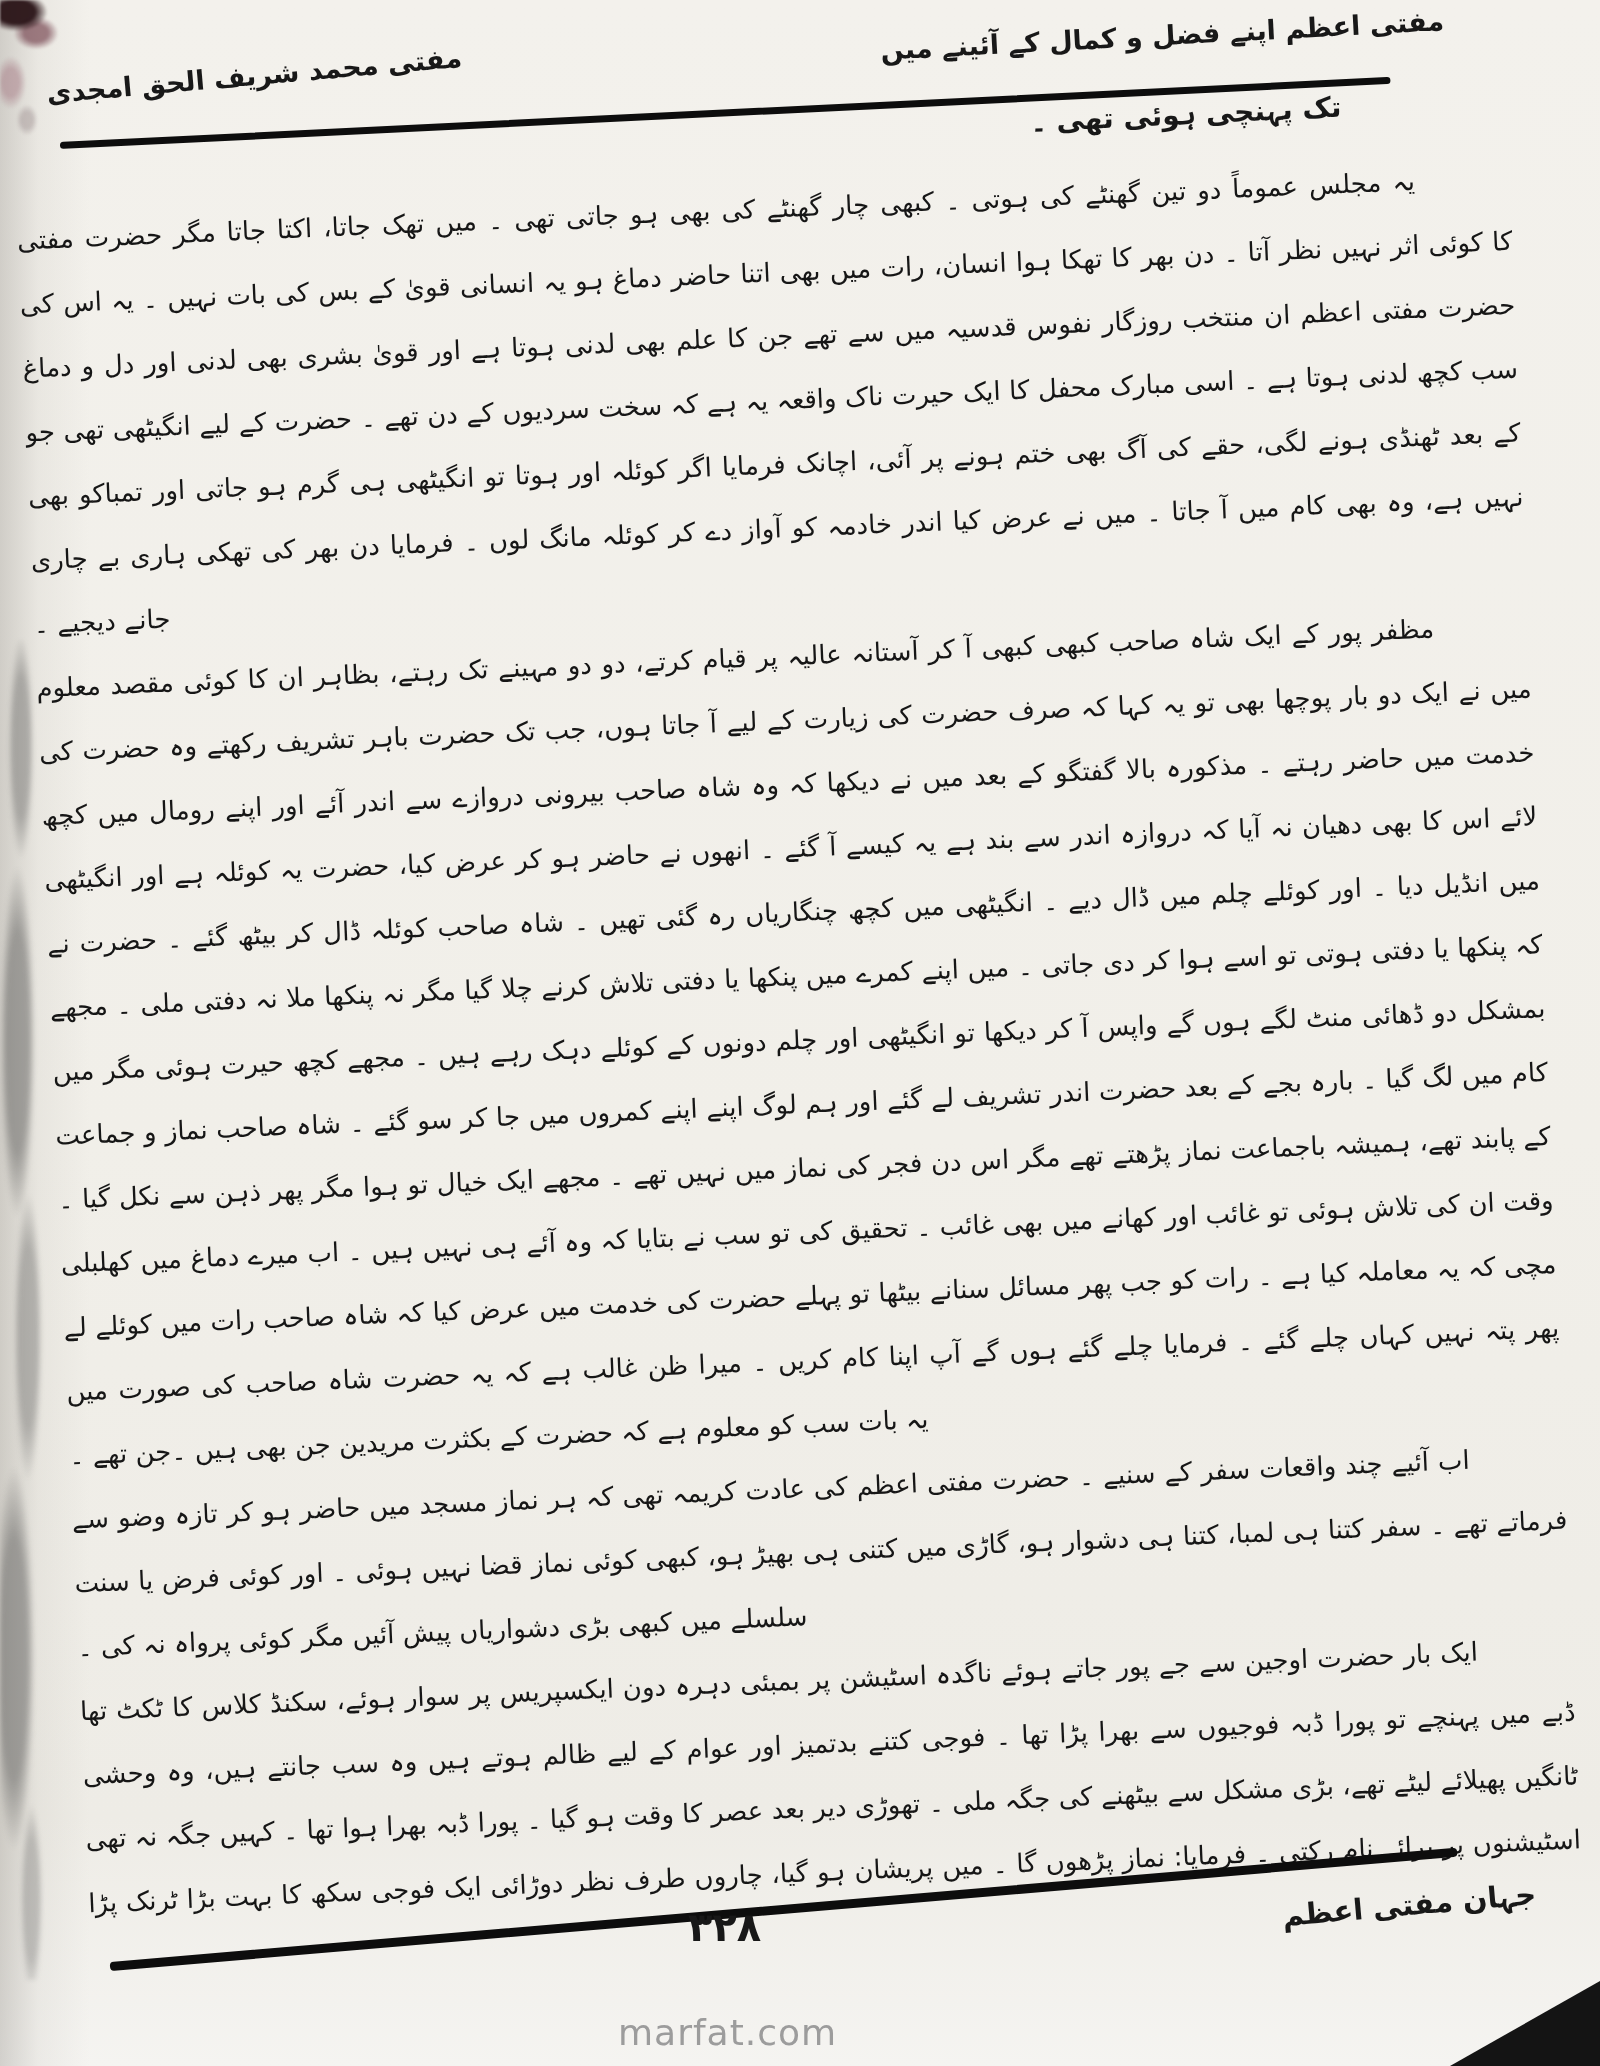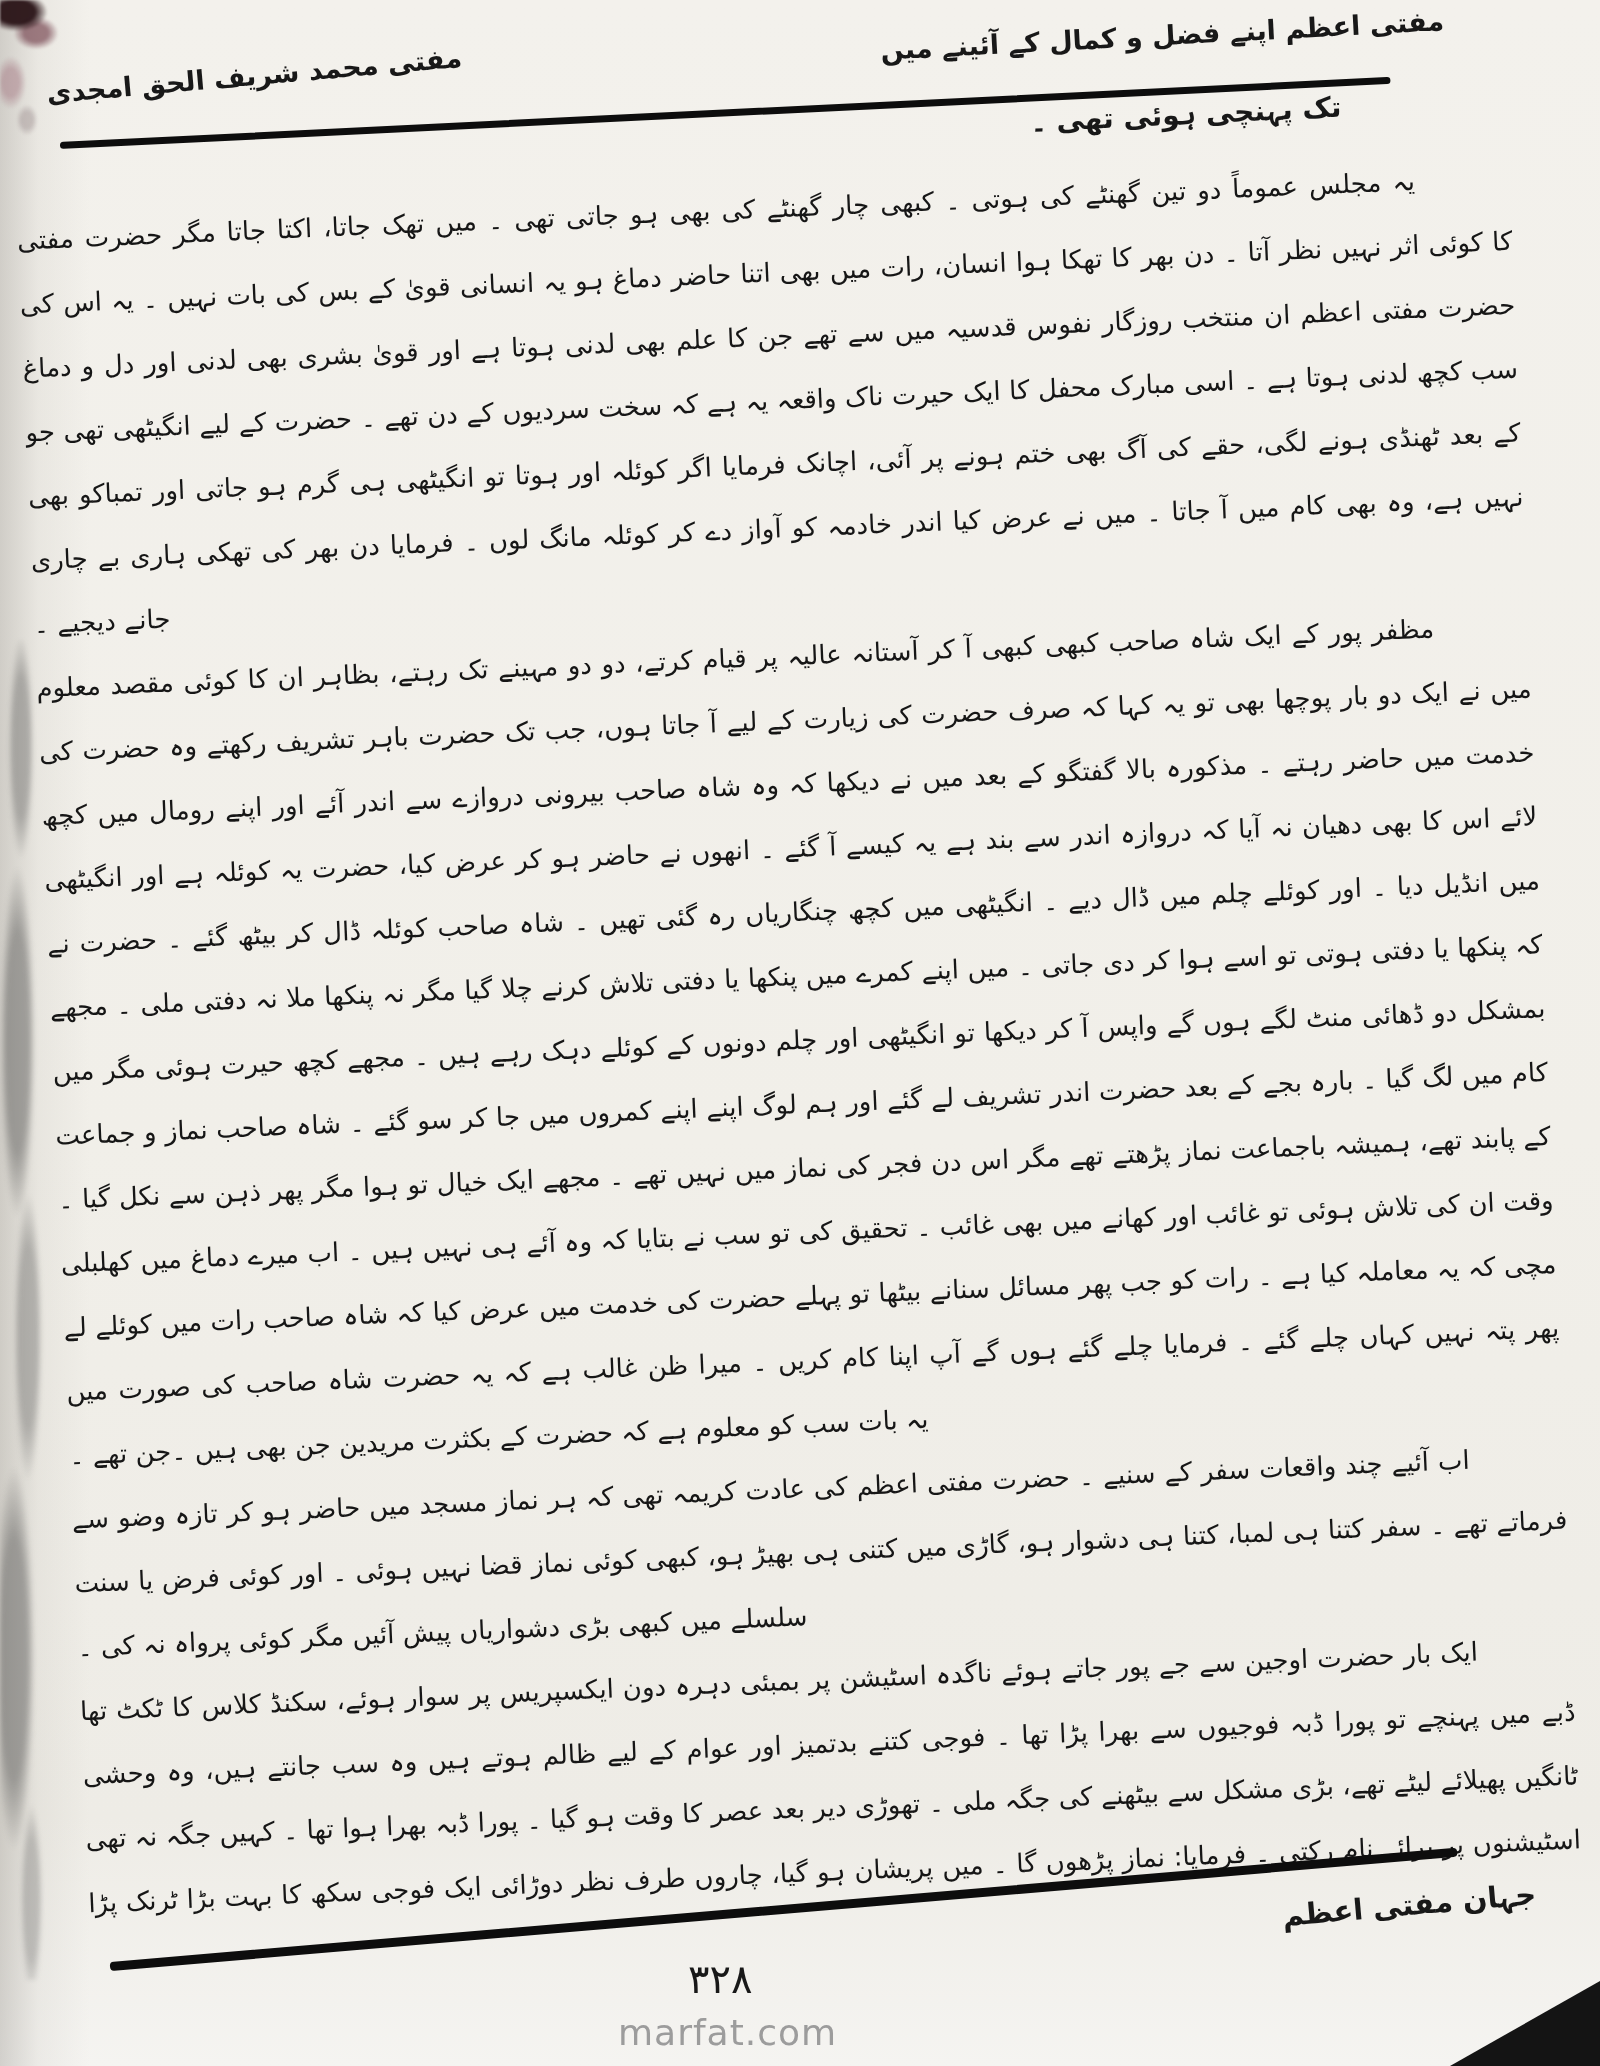--- a/index.html
+++ b/index.html
@@ -54,21 +54,21 @@
     direction:rtl;text-align:justify;text-align-last:justify;
     color:#161616;
   }
   .ln-indent{padding-right:95px;}
   .ln-left{text-align:left;text-align-last:left;}
   .ln-split{display:flex;direction:ltr;align-items:center;}
   .ln-split .seg{direction:rtl;white-space:nowrap;}
   .ln-split .seg-tail{margin-right:175px;}
   
   .ftr-title{position:absolute;left:1282px;top:1888px;font-size:29px;font-weight:bold;white-space:nowrap;direction:rtl;transform:rotate(-5deg);}
-  .page-num{position:absolute;left:688px;top:1956px;font-size:40px;font-weight:normal;letter-spacing:8px;direction:rtl;}
+  .page-num{position:absolute;left:688px;top:1904px;font-size:40px;font-weight:bold;letter-spacing:8px;direction:rtl;}
   .watermark{position:absolute;left:618px;top:2012px;font-size:36px;color:#9c9c9c;letter-spacing:1px;}
 </style>
 </head>
 <body>
 
 <div class="page">
 
   <div class="corner-smudge"></div>
   <div class="left-band"></div>
 

